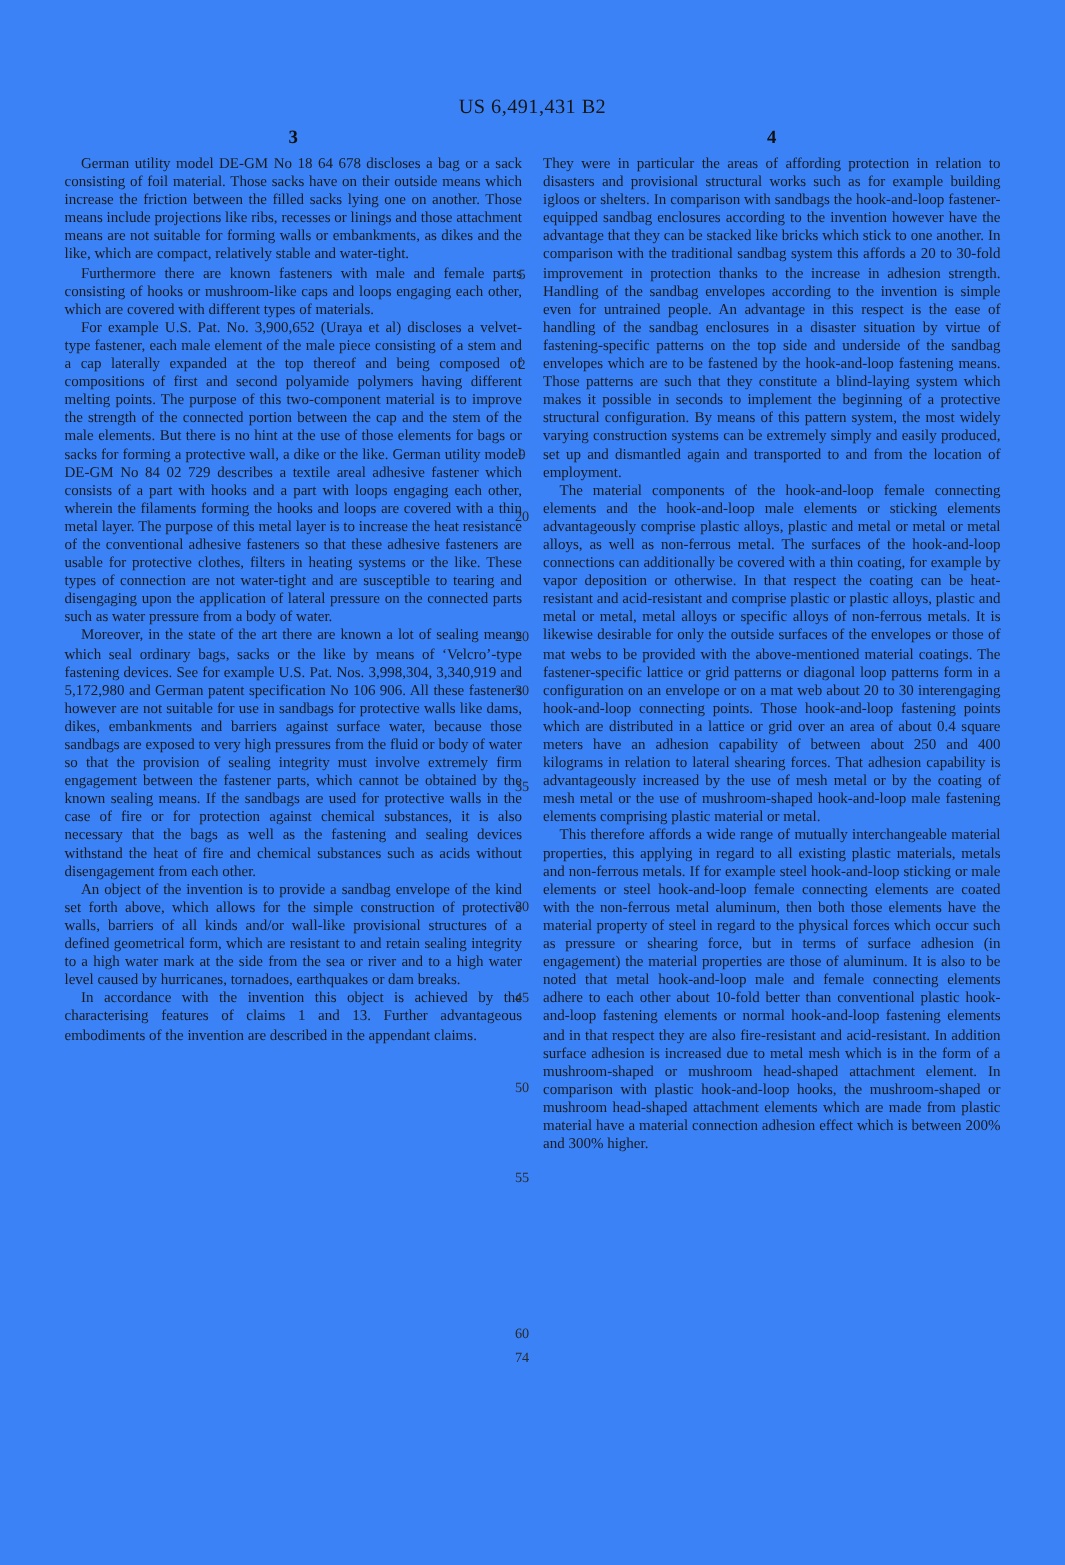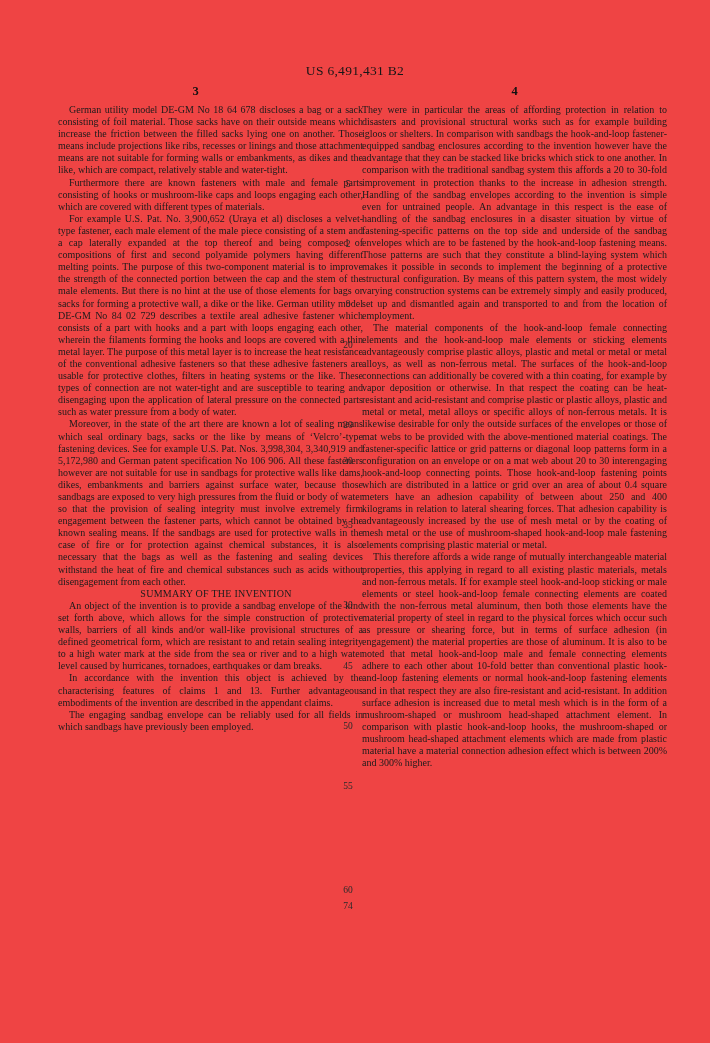--- a/index.html
+++ b/index.html
@@ -5,21 +5,21 @@
   html, body {
     margin: 0;
     padding: 0;
     background: #e8e8e8;
   }
   .page {
     position: relative;
     width: 710px;
     height: 1043px;
     margin: 0 auto;
-    background: #ef4444;
+    background: #3b82f6;
     color: #1b1b1b;
     font-family: "Liberation Serif", "DejaVu Serif", serif;
     overflow: hidden;
   }
   .patent-number {
     position: absolute;
     top: 63px;
     left: 0;
     width: 100%;
     text-align: center;
@@ -40,21 +40,21 @@
   .col-number.right { left: 362px; }
   .column {
     position: absolute;
     top: 104px;
     width: 305px;
     font-size: 10px;
     line-height: 12.1px;
     text-align: justify;
     color: #1b1b1b;
   }
-  .column.left  { left: 43px; margin-left: 15px; }
+  .column.left  { left: 43px; }
   .column.right { left: 362px; }
   .column p {
     margin: 0;
     padding: 0;
     text-indent: 11px;
   }
   .column p.no-indent { text-indent: 0; }
   .section-heading {
     font-size: 10px;
     font-weight: normal;
@@ -88,24 +88,22 @@
 
   <div class="col-number left">3</div>
 
   <div class="col-number right">4</div>
 
   <div class="column left">
     <p>German utility model DE-GM No 18 64 678 discloses a bag or a sack consisting of foil material. Those sacks have on their outside means which increase the friction between the filled sacks lying one on another. Those means include projections like ribs, recesses or linings and those attachment means are not suitable for forming walls or embankments, as dikes and the like, which are compact, relatively stable and water-tight.</p>
     <p>Furthermore there are known fasteners with male and female parts consisting of hooks or mushroom-like caps and loops engaging each other, which are covered with different types of materials.</p>
     <p>For example U.S. Pat. No. 3,900,652 (Uraya et al) discloses a velvet-type fastener, each male element of the male piece consisting of a stem and a cap laterally expanded at the top thereof and being composed of compositions of first and second polyamide polymers having different melting points. The purpose of this two-component material is to improve the strength of the connected portion between the cap and the stem of the male elements. But there is no hint at the use of those elements for bags or sacks for forming a protective wall, a dike or the like. German utility model DE-GM No 84 02 729 describes a textile areal adhesive fastener which consists of a part with hooks and a part with loops engaging each other, wherein the filaments forming the hooks and loops are covered with a thin metal layer. The purpose of this metal layer is to increase the heat resistance of the conventional adhesive fasteners so that these adhesive fasteners are usable for protective clothes, filters in heating systems or the like. These types of connection are not water-tight and are susceptible to tearing and disengaging upon the application of lateral pressure on the connected parts such as water pressure from a body of water.</p>
     <p>Moreover, in the state of the art there are known a lot of sealing means which seal ordinary bags, sacks or the like by means of ‘Velcro’-type fastening devices. See for example U.S. Pat. Nos. 3,998,304, 3,340,919 and 5,172,980 and German patent specification No 106 906. All these fasteners however are not suitable for use in sandbags for protective walls like dams, dikes, embankments and barriers against surface water, because those sandbags are exposed to very high pressures from the fluid or body of water so that the provision of sealing integrity must involve extremely firm engagement between the fastener parts, which cannot be obtained by the known sealing means. If the sandbags are used for protective walls in the case of fire or for protection against chemical substances, it is also necessary that the bags as well as the fastening and sealing devices withstand the heat of fire and chemical substances such as acids without disengagement from each other.</p>
-    <p class="section-heading">SUMMARY OF THE INVENTION</p>
     <p>An object of the invention is to provide a sandbag envelope of the kind set forth above, which allows for the simple construction of protective walls, barriers of all kinds and/or wall-like provisional structures of a defined geometrical form, which are resistant to and retain sealing integrity to a high water mark at the side from the sea or river and to a high water level caused by hurricanes, tornadoes, earthquakes or dam breaks.</p>
     <p>In accordance with the invention this object is achieved by the characterising features of claims 1 and 13. Further advantageous embodiments of the invention are described in the appendant claims.</p>
-    <p>The engaging sandbag envelope can be reliably used for all fields in which sandbags have previously been employed.</p>
   </div>
 
   <div class="column right">
     <p class="no-indent">They were in particular the areas of affording protection in relation to disasters and provisional structural works such as for example building igloos or shelters. In comparison with sandbags the hook-and-loop fastener-equipped sandbag enclosures according to the invention however have the advantage that they can be stacked like bricks which stick to one another. In comparison with the traditional sandbag system this affords a 20 to 30-fold improvement in protection thanks to the increase in adhesion strength. Handling of the sandbag envelopes according to the invention is simple even for untrained people. An advantage in this respect is the ease of handling of the sandbag enclosures in a disaster situation by virtue of fastening-specific patterns on the top side and underside of the sandbag envelopes which are to be fastened by the hook-and-loop fastening means. Those patterns are such that they constitute a blind-laying system which makes it possible in seconds to implement the beginning of a protective structural configuration. By means of this pattern system, the most widely varying construction systems can be extremely simply and easily produced, set up and dismantled again and transported to and from the location of employment.</p>
     <p>The material components of the hook-and-loop female connecting elements and the hook-and-loop male elements or sticking elements advantageously comprise plastic alloys, plastic and metal or metal or metal alloys, as well as non-ferrous metal. The surfaces of the hook-and-loop connections can additionally be covered with a thin coating, for example by vapor deposition or otherwise. In that respect the coating can be heat-resistant and acid-resistant and comprise plastic or plastic alloys, plastic and metal or metal, metal alloys or specific alloys of non-ferrous metals. It is likewise desirable for only the outside surfaces of the envelopes or those of mat webs to be provided with the above-mentioned material coatings. The fastener-specific lattice or grid patterns or diagonal loop patterns form in a configuration on an envelope or on a mat web about 20 to 30 interengaging hook-and-loop connecting points. Those hook-and-loop fastening points which are distributed in a lattice or grid over an area of about 0.4 square meters have an adhesion capability of between about 250 and 400 kilograms in relation to lateral shearing forces. That adhesion capability is advantageously increased by the use of mesh metal or by the coating of mesh metal or the use of mushroom-shaped hook-and-loop male fastening elements comprising plastic material or metal.</p>
     <p>This therefore affords a wide range of mutually interchangeable material properties, this applying in regard to all existing plastic materials, metals and non-ferrous metals. If for example steel hook-and-loop sticking or male elements or steel hook-and-loop female connecting elements are coated with the non-ferrous metal aluminum, then both those elements have the material property of steel in regard to the physical forces which occur such as pressure or shearing force, but in terms of surface adhesion (in engagement) the material properties are those of aluminum. It is also to be noted that metal hook-and-loop male and female connecting elements adhere to each other about 10-fold better than conventional plastic hook-and-loop fastening elements or normal hook-and-loop fastening elements and in that respect they are also fire-resistant and acid-resistant. In addition surface adhesion is increased due to metal mesh which is in the form of a mushroom-shaped or mushroom head-shaped attachment element. In comparison with plastic hook-and-loop hooks, the mushroom-shaped or mushroom head-shaped attachment elements which are made from plastic material have a material connection adhesion effect which is between 200% and 300% higher.</p>
   </div>
 
   <div class="gutter">
     <span class="line-number" style="top:179px">5</span>

